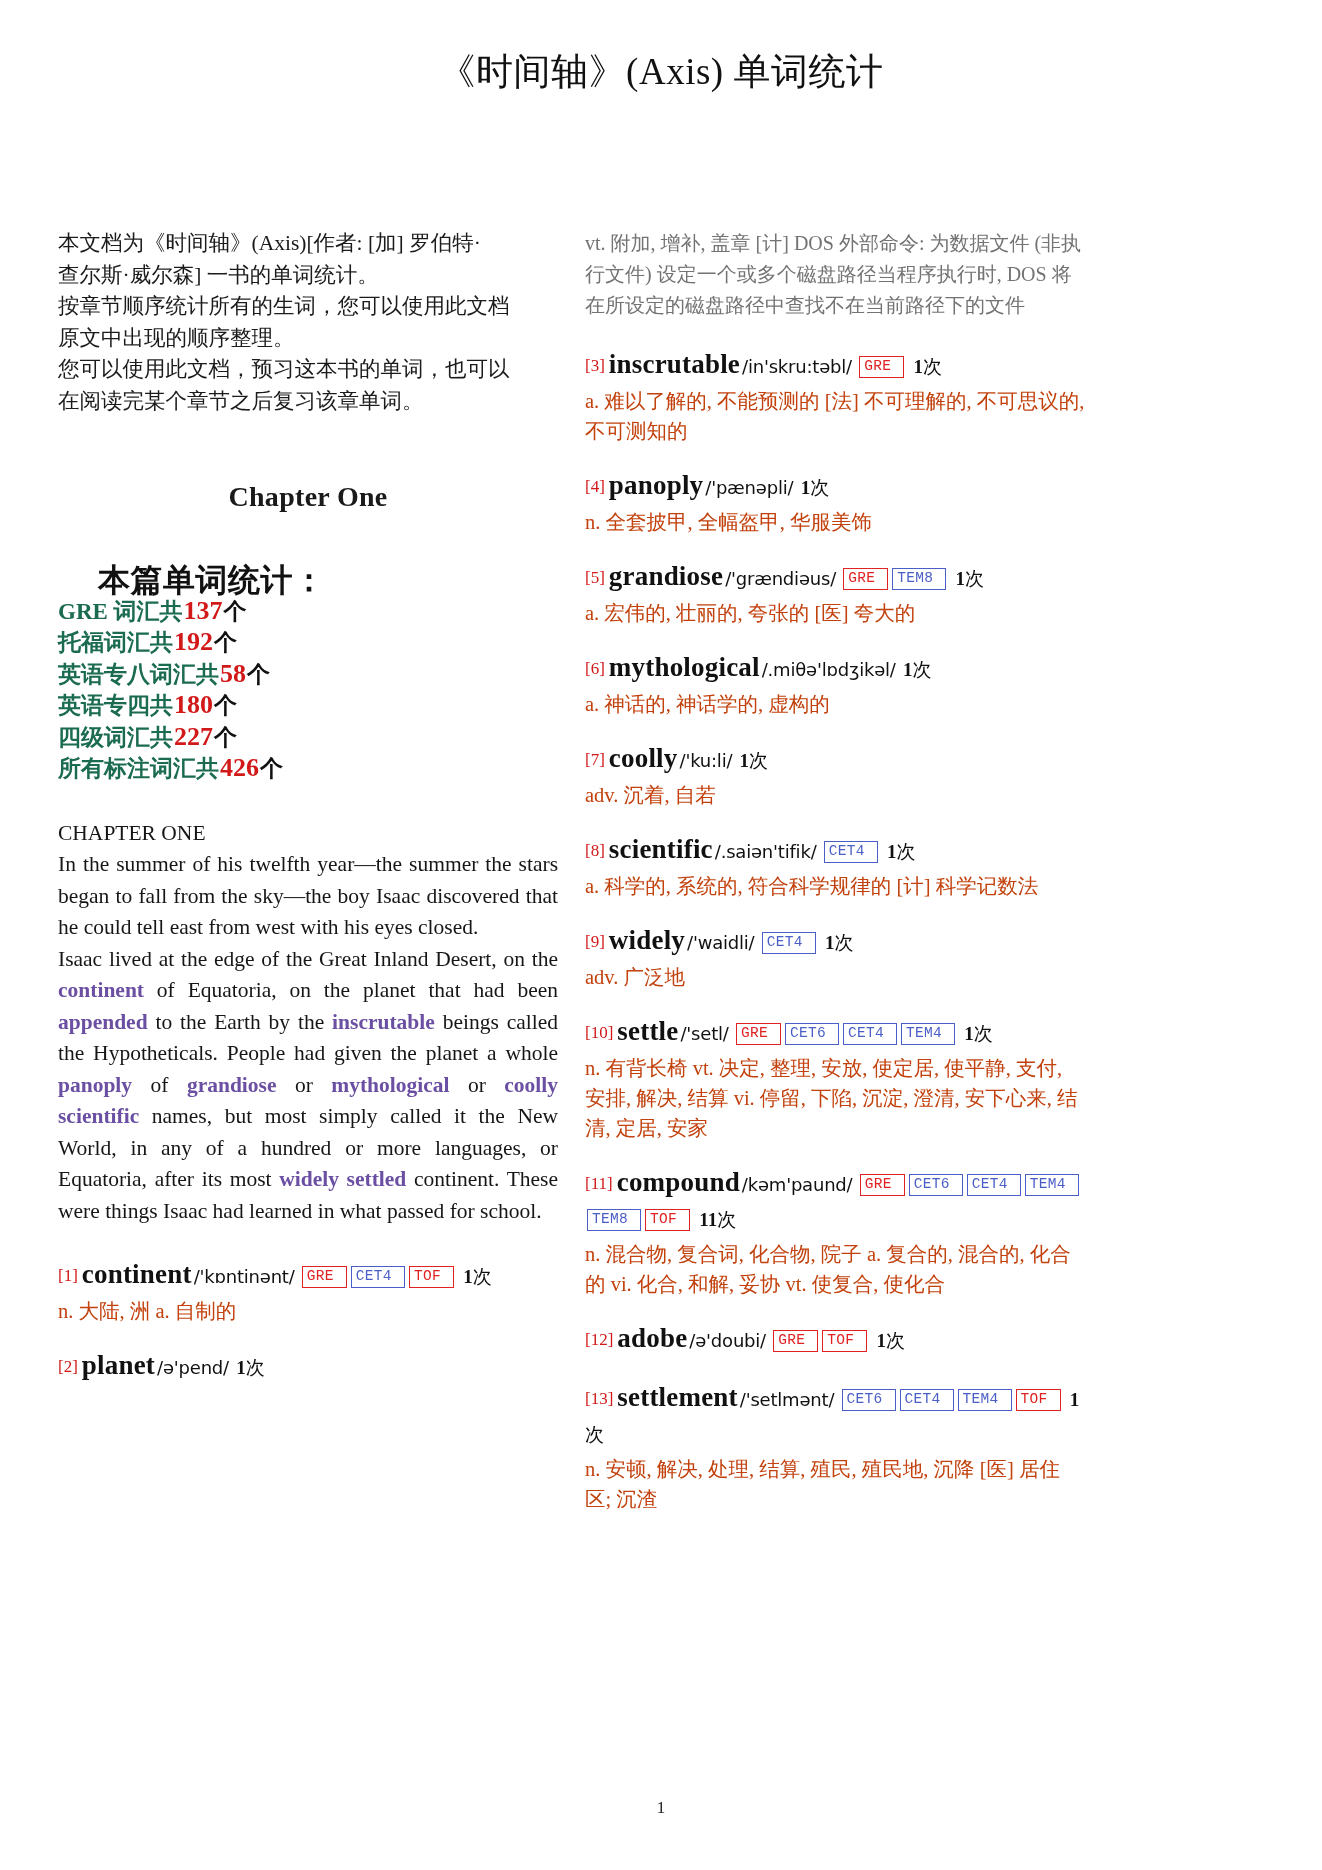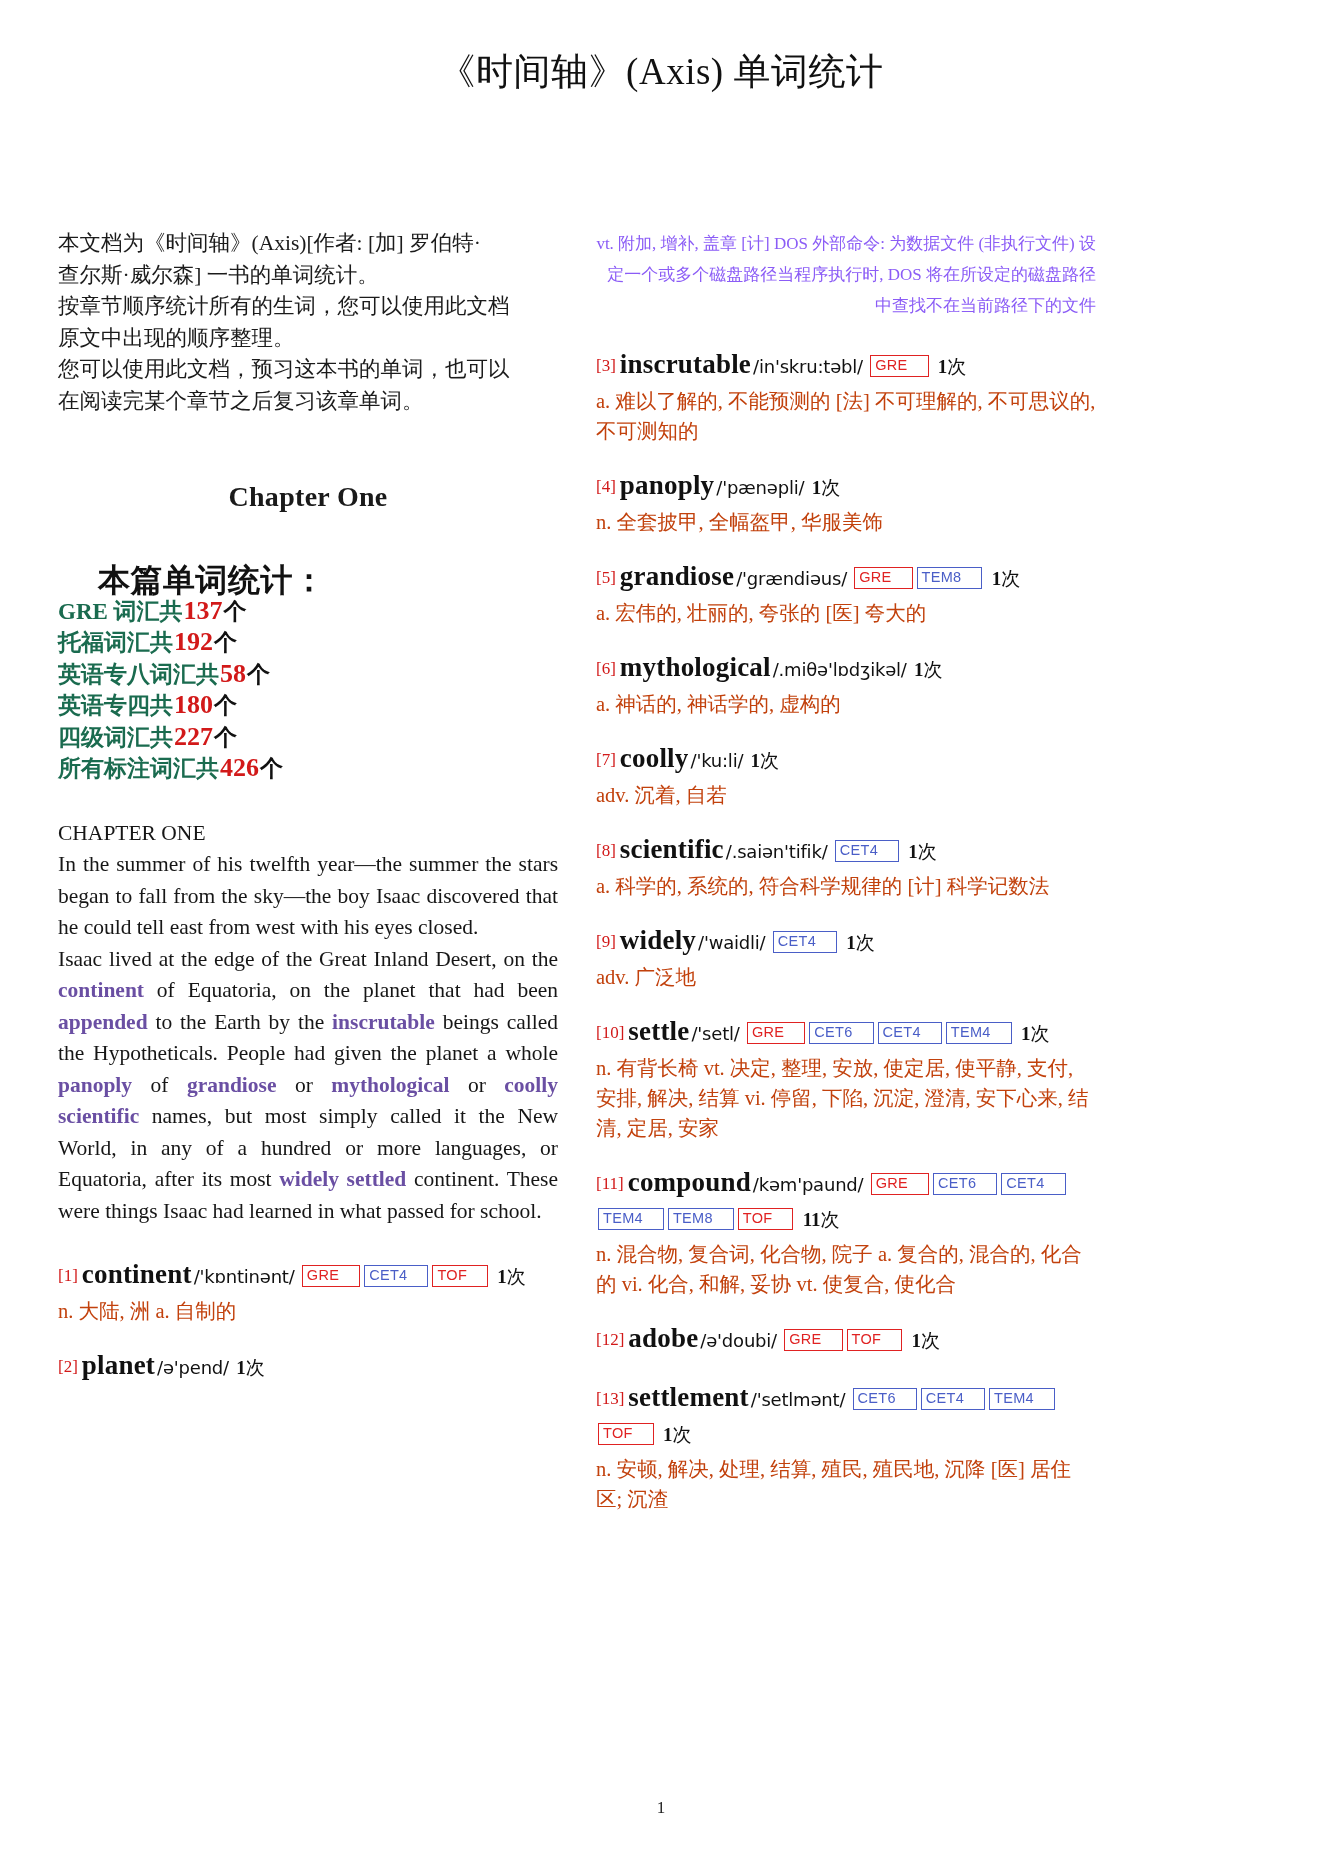--- a/index.html
+++ b/index.html
@@ -31,21 +31,21 @@
     padding-top: 47px;
     font-family: "Liberation Serif", "DejaVu Serif", serif;
     color: #111;
   }
   .columns {
     position: absolute;
     top: 228px;
     left: 0;
     width: 1180px;
     display: flex;
-    gap: 16px;
+    gap: 5px;
   }
   .col {
     width: 500px;
     box-sizing: border-box;
   }
   .col-left { margin-left: 58px; }
   .col-right { margin-left: 22px; }
 
   
   .intro {
@@ -132,40 +132,39 @@
   .count {
     font-weight: bold;
     font-size: 19px;
     padding-left: 2px;
   }
   .count-unit { font-size: 19px; }
   .tag {
     display: inline-block;
     font-size: 14.5px;
     line-height: 15px;
-    padding: 2px 20px 3px 4px;
+    padding: 2px 12px 3px 4px;
     margin: 0 2px;
     border: 1px solid #999;
     vertical-align: 3px;
-    font-family: Liberation Sans, sans-serif;
+    font-family: Liberation Mono, monospace;
     letter-spacing: 0.3px;
   }
   .tag-red { color: #e02222; border-color: #e02222; }
   .tag-blue { color: #4a5ec7; border-color: #4a5ec7; }
   .defn {
     color: #c2410c;
     font-size: 20.5px;
     line-height: 30px;
     margin-top: 2px;
   }
   .cont-defn {
-    color: #8b5cf6;
-    font-size: 17px;
+    color: #737373;
+    font-size: 20px;
     line-height: 31px;
-    text-align: right;
   }
 
   .page-number {
     position: absolute;
     bottom: 52px;
     left: 0;
     width: 1322px;
     text-align: center;
     font-size: 17px;
     color: #222;

